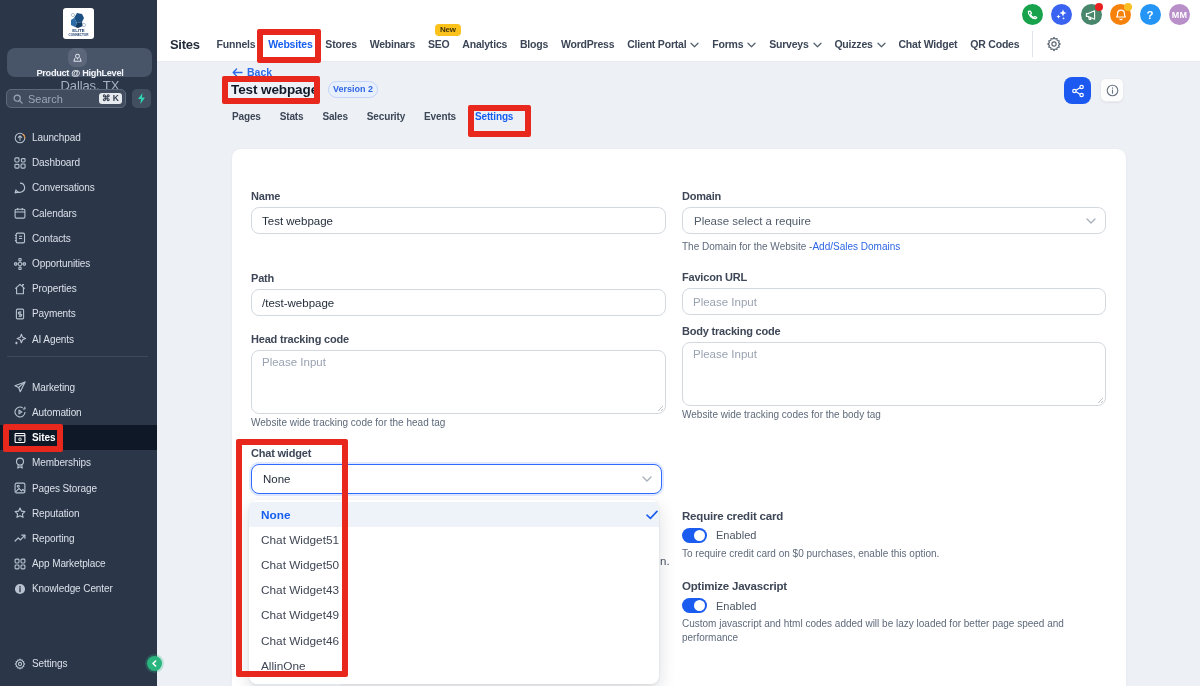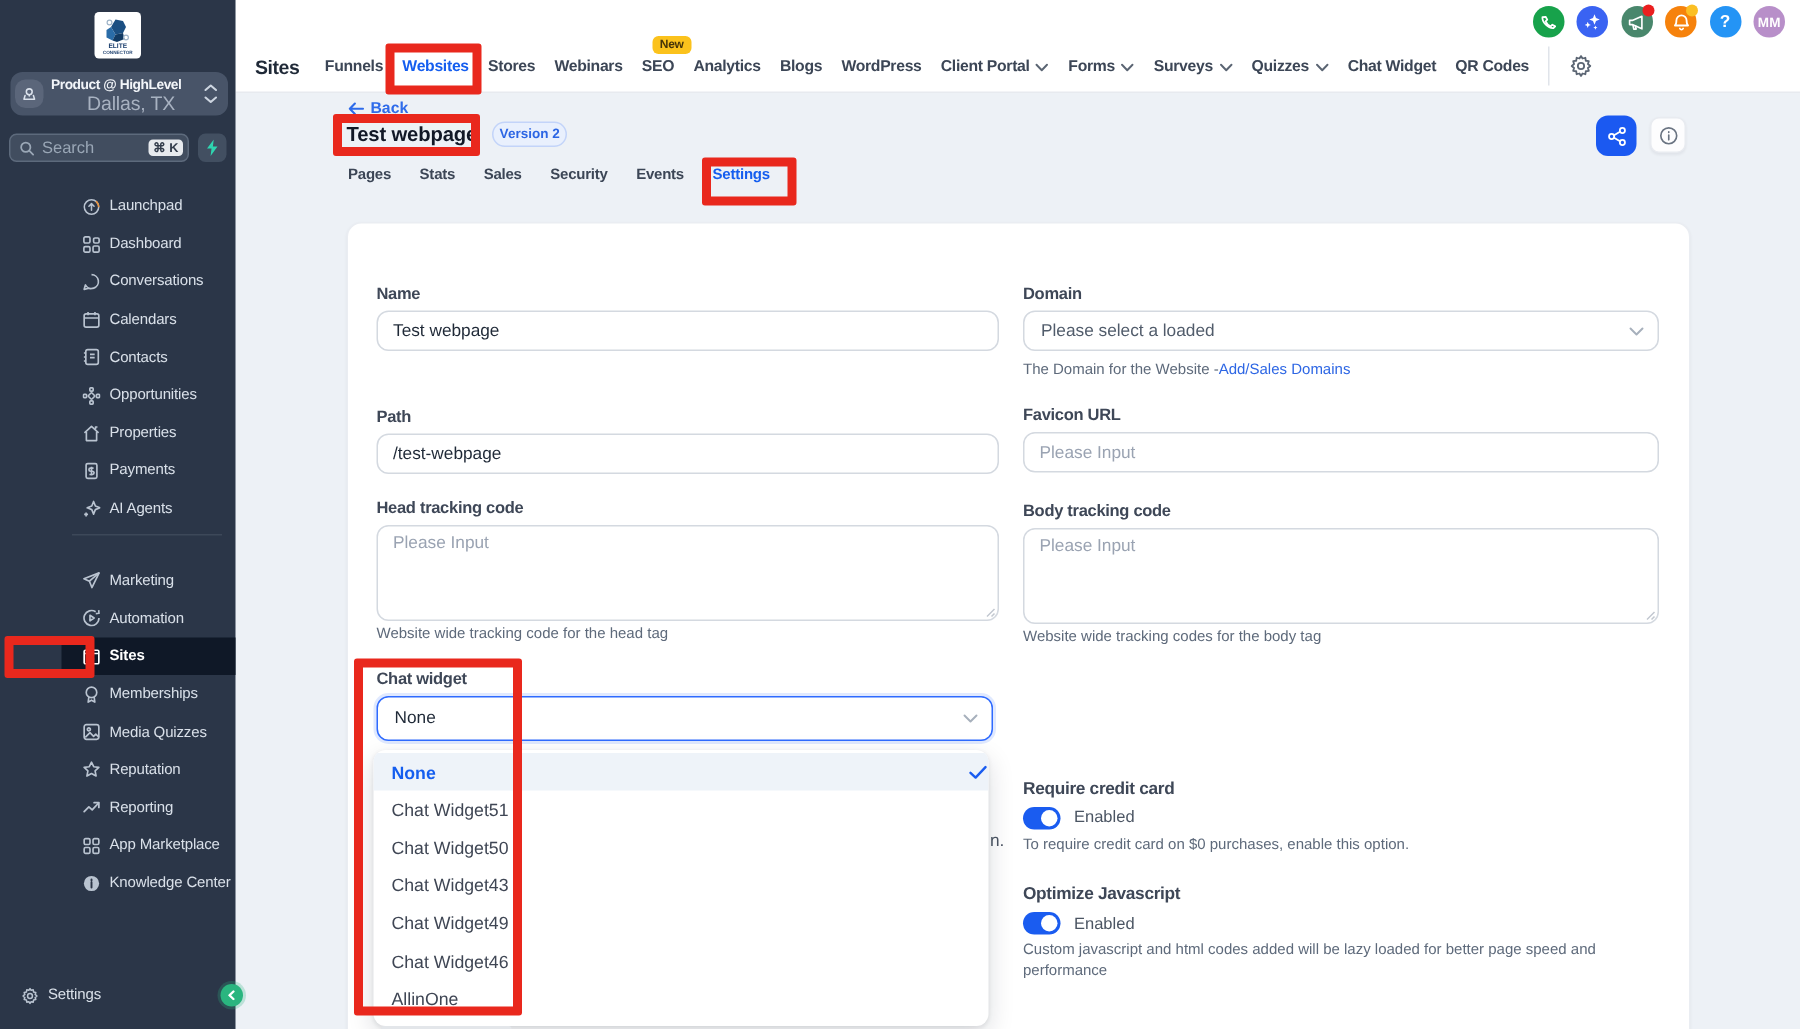--- a/index.html
+++ b/index.html
@@ -15,21 +15,21 @@
     position:absolute; left:0; top:0; width:157px; height:686px;
     background:var(--sidebar-bg); z-index:5;
   }
   .logo-box {
     position:absolute; left:63px; top:8px; width:31px; height:31px;
     background:#fff; border-radius:3px; display:flex; align-items:center; justify-content:center;
   }
   .account-card {
     position:absolute; left:7px; top:48px; width:145px; height:29px;
     background:#485468; border-radius:8px; display:flex; align-items:center;
-    padding:0 7px 0 3px; cursor:pointer;
+    padding:0 7px 0 3px; cursor:pointer;flex-direction:column;
   }
   .account-avatar {
     width:19px; height:19px; border-radius:7px; background:#5b667a;
     display:flex; align-items:center; justify-content:center; flex:0 0 auto;
   }
   .account-texts { margin-left:5px; flex:1 1 auto; min-width:0; }
   .account-name { font-size:9.2px; letter-spacing:-0.3px; font-weight:600; color:#f2f5f9; line-height:13px; white-space:nowrap; }
   .account-city { font-size:13px; letter-spacing:-0.1px; color:#a8b2c1; line-height:12px; white-space:nowrap;margin-left:24px; }
   .account-carets { display:flex; flex-direction:column; gap:2.5px; align-items:center; }
   .search-row { position:absolute; left:6px; top:89px; display:flex; gap:6px; }
@@ -39,21 +39,21 @@
   }
   .search-text { font-size:11px; color:#9aa7b6; margin-left:5px; flex:1; }
   .kbd-badge {
     background:#e7eaee; color:#323c4b; font-size:8.5px; font-weight:600;
     border-radius:3px; padding:1px 3px; line-height:9px; white-space:nowrap;
   }
   .bolt-btn {
     width:19px; height:19px; background:#424f61; border-radius:5px;
     display:flex; align-items:center; justify-content:center; cursor:pointer;
   }
-  .nav-list { position:absolute; left:0; top:125px; width:157px;padding-left:41px; }
+  .nav-list { position:absolute; left:0; top:125px; width:157px; }
   .nav-item {
     height:25.2px; display:flex; align-items:center; padding-left:13px; cursor:pointer;
   }
   .nav-item .ic { width:13px; height:13px; flex:0 0 auto; display:flex; align-items:center; justify-content:center; }
   .nav-item .lbl { margin-left:6px; font-size:10px; letter-spacing:-0.1px; font-weight:500; color:#d9e0e9; white-space:nowrap; }
   .nav-item .ic svg { width:12px; height:12px; }
   .nav-item.active { background:#0f1827; }
   .nav-item.active .lbl { color:#ffffff; font-weight:700; }
   .nav-divider { height:1px; background:#3d4859; margin:4.5px 9px 17.5px 7px; }
   .sidebar-settings { position:absolute; left:0; top:651px; width:157px; }
@@ -361,21 +361,21 @@
       <span class="lbl">Memberships</span>
     </div>
     <div class="nav-item">
       <span class="ic">
         <svg width="13" height="13" viewBox="0 0 13 13" fill="none" stroke="#b9c3d0" stroke-width="1.2" stroke-linejoin="round">
           <rect x="1.2" y="1.2" width="10.6" height="10.6" rx="1.6"></rect>
           <circle cx="4.6" cy="4.6" r="1.1"></circle>
           <path d="M2 10.4 L5.4 7 L8 9.6 L9.6 8 L11.8 10.2"></path>
         </svg>
       </span>
-      <span class="lbl">Media Quizzes</span>
+      <span class="lbl">Pages Storage</span>
     </div>
     <div class="nav-item">
       <span class="ic">
         <svg width="13" height="13" viewBox="0 0 13 13" fill="none" stroke="#b9c3d0" stroke-width="1.2" stroke-linejoin="round">
           <path d="M6.5 1.2 L8.1 4.5 L11.8 5 L9.1 7.5 L9.8 11.2 L6.5 9.4 L3.2 11.2 L3.9 7.5 L1.2 5 L4.9 4.5 Z"></path>
         </svg>
       </span>
       <span class="lbl">Reputation</span>
     </div>
     <div class="nav-item">
@@ -598,36 +598,36 @@
           </span>
         </div>
       </div>
     </div>
 
     <div class="col-right">
       <div class="pt"></div>
       <div class="field">
         <div class="field-label">Domain</div>
         <div class="select">
-          <span class="sel-text">Please select a loaded</span>
+          <span class="sel-text">Please select a require</span>
           <span class="sel-chevron">
             <svg width="10" height="6" viewBox="0 0 10 6" fill="none" stroke="#a7b0bc" stroke-width="1.3" stroke-linecap="round" stroke-linejoin="round">
                 <path d="M1 1 L5 5 L9 1"></path>
               </svg>
           </span>
         </div>
         <div class="helper" style="margin-top:6px;">
           <span>The Domain for the Website -</span><span class="link">Add/Sales Domains</span>
         </div>
       </div>
       <div class="field" style="margin-top:16.5px;">
         <div class="field-label">Favicon URL</div>
         <input class="text-input" type="text" placeholder="Please Input" style="">
       </div>
-      <div class="field" style="margin-top:19px;">
+      <div class="field" style="margin-top:9px;">
         <div class="field-label">Body tracking code</div>
         <div class="ta-wrap">
           <textarea class="text-area" placeholder="Please Input" style=""></textarea>
           <svg class="ta-grip" width="8" height="8" viewBox="0 0 8 8" stroke="#c2c8d0" stroke-width="1">
             <path d="M7 2 L2 7 M7 5 L5 7"></path>
           </svg>
         </div>
         <div class="helper">Website wide tracking codes for the body tag</div>
       </div>
       <div class="toggle-block" style="margin-top:87px;">

